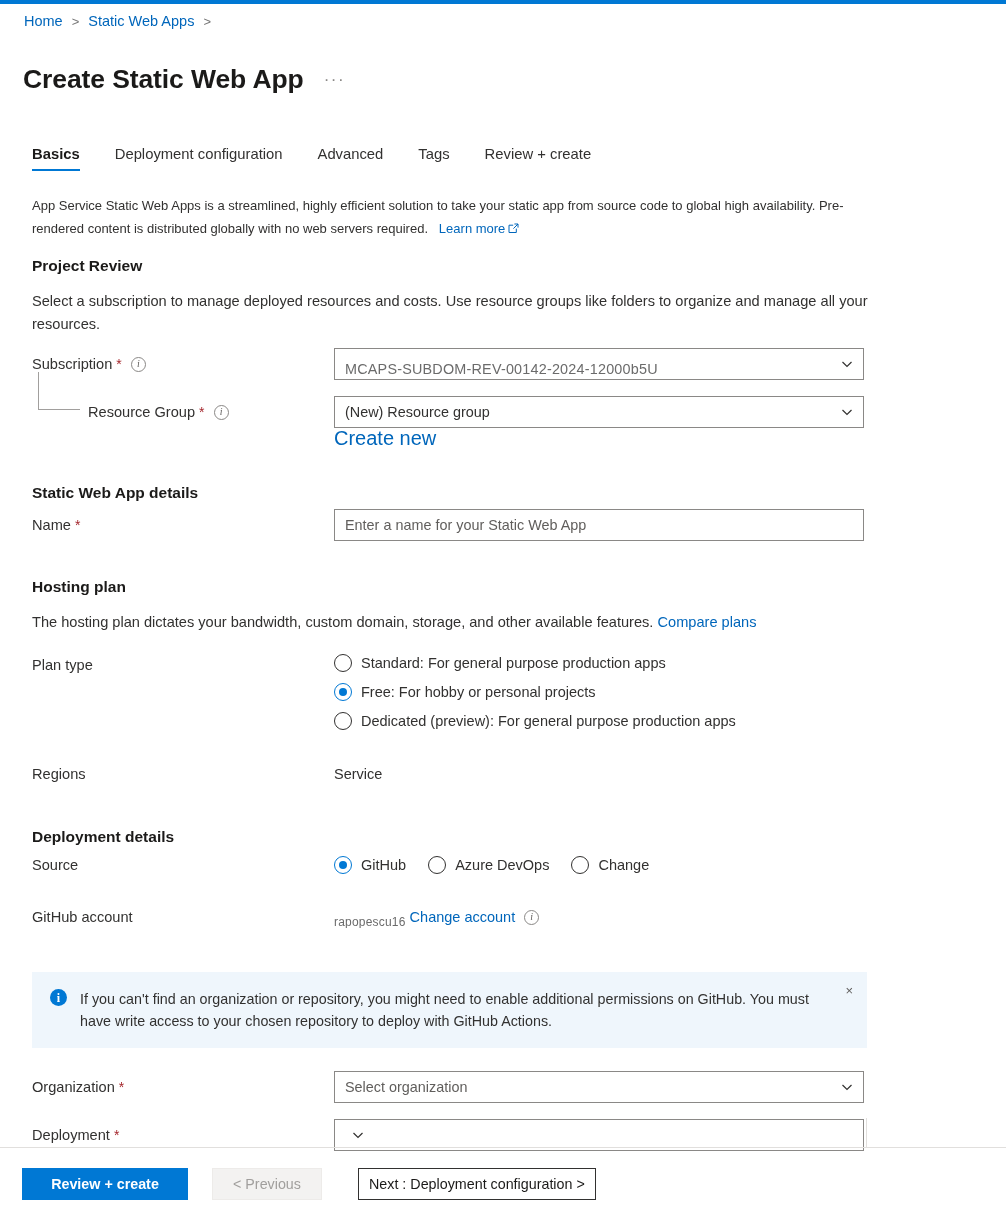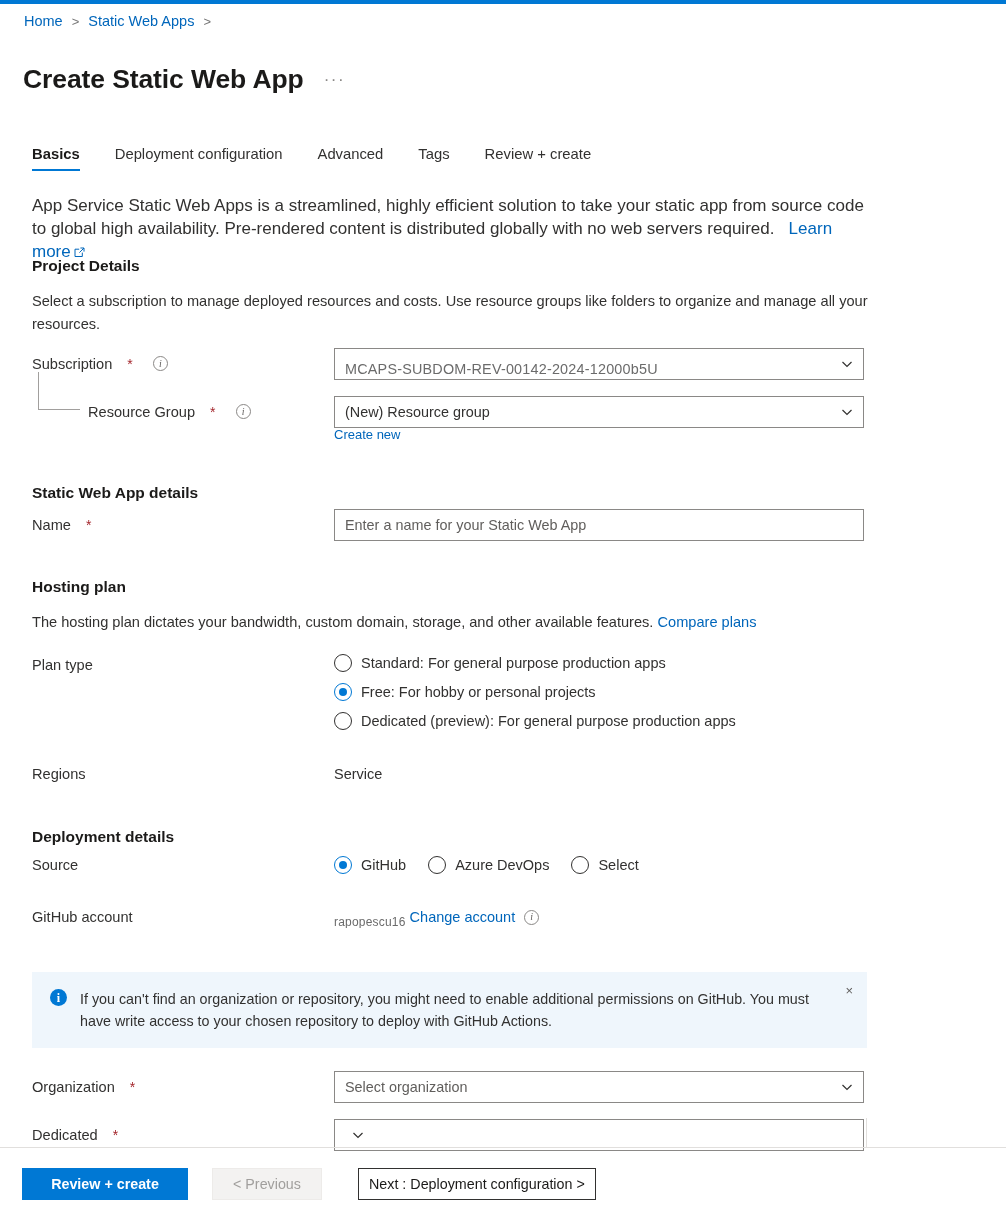--- a/index.html
+++ b/index.html
@@ -86,21 +86,21 @@
     content: "";
     position: absolute;
     left: 0; right: 0; bottom: 0;
     height: 2px;
     background: #0078d4;
   }
 
   .intro {
     position: absolute; top: 194px; left: 32px;
     width: 835px;
-    font-size: 17px;
+    font-size: 13px;
     line-height: 23px;
     color: #323130;
   }
   .link {
     color: #0066bb;
     cursor: pointer;
     text-decoration: none;
   }
   .ext-icon {
     display: inline-block;
@@ -131,23 +131,22 @@
     left: 32px;
     width: 940px;
     display: flex;
     align-items: center;
   }
   .flabel {
     width: 302px;
     font-size: 14.6px;
     color: #323130;
     display: flex;
-    align-items: flex-start;
+    align-items: center;
     white-space: nowrap;
-    gap: 11px;
   }
   .req { color: #a4262c; margin-left: 4px; font-size: 14px; }
 
   .info-icon {
     display: inline-flex;
     align-items: center; justify-content: center;
     width: 15px; height: 15px;
     border-radius: 50%;
     border: 1px solid #8a8886;
     color: #605e5c;
@@ -207,21 +206,21 @@
     overflow: hidden;
     height: 11px;
     line-height: 11px;
     position: relative;
     top: 5px;
   }
 
   .create-new {
     position: absolute;
     left: 334px;
-    font-size: 13px;
+    font-size: 20px;
   }
 
   
   .tree-line {
     position: absolute;
     left: 38px;
     width: 42px;
     height: 38px;
     border-left: 1px solid #a19f9d;
     border-bottom: 1px solid #a19f9d;
@@ -382,21 +381,21 @@
 
 <div class="intro">
   <span>App Service Static Web Apps is a streamlined, highly efficient solution to take your static app from source code to global high availability. Pre-rendered content is distributed globally with no web servers required.</span>
   <span>&nbsp; </span><a class="link">Learn more</a><span class="ext-icon"><svg width="11" height="11" viewBox="0 0 11 11">
         <path d="M1 2.2h4.2M1 2.2v7.3h7.3V5.6" fill="none" stroke="#0066bb" stroke-width="1"></path>
         <path d="M6.4 1h3.6v3.6" fill="none" stroke="#0066bb" stroke-width="1"></path>
         <path d="M10 1L5.4 5.6" fill="none" stroke="#0066bb" stroke-width="1"></path>
       </svg></span>
 </div>
 
-<div class="section-head" style="top:257px">Project Details</div>
+<div class="section-head" style="top:257px">Project Review</div>
 <div class="section-desc" style="top:290px; width:838px">Select a subscription to manage deployed resources and costs. Use resource groups like folders to organize and manage all your resources.</div>
 
 <div class="frow" style="top:348px">
   <div class="flabel">
     <span>Subscription</span>
       <span class="req">*</span>
     <span class="info-icon">i</span>
   </div>
   <div class="field-wrap">
     <div class="dropdown">
@@ -484,21 +483,21 @@
     <div class="radio-row">
       <span class="radio checked"></span>
       <span class="radio-label">GitHub</span>
     </div>
     <div class="radio-row">
       <span class="radio"></span>
       <span class="radio-label">Azure DevOps</span>
     </div>
     <div class="radio-row">
       <span class="radio"></span>
-      <span class="radio-label">Select</span>
+      <span class="radio-label">Change</span>
     </div>
   </div>
 </div>
 
 <div class="frow" style="top:909px">
   <div class="flabel">
     <span>GitHub account</span>
   </div>
   <div style="display:flex; align-items:center;">
     <span class="redacted clip-top" style="font-size:12px; margin-right:4px;">rapopescu16</span>
@@ -523,21 +522,21 @@
     <span class="chev">
         <svg width="14" height="14" viewBox="0 0 14 14">
           <path d="M2.5 5L7 9.5 11.5 5" fill="none" stroke="#323130" stroke-width="1.2"></path>
         </svg>
       </span>
   </div>
 </div>
 
 <div class="frow" style="top:1119px">
   <div class="flabel">
-    <span>Dedicated</span>
+    <span>Deployment</span>
       <span class="req">*</span>
   </div>
   <div class="dropdown">
     <span class="chev">
         <svg width="14" height="14" viewBox="0 0 14 14">
           <path d="M2.5 5L7 9.5 11.5 5" fill="none" stroke="#323130" stroke-width="1.2"></path>
         </svg>
       </span>
   </div>
 </div>

